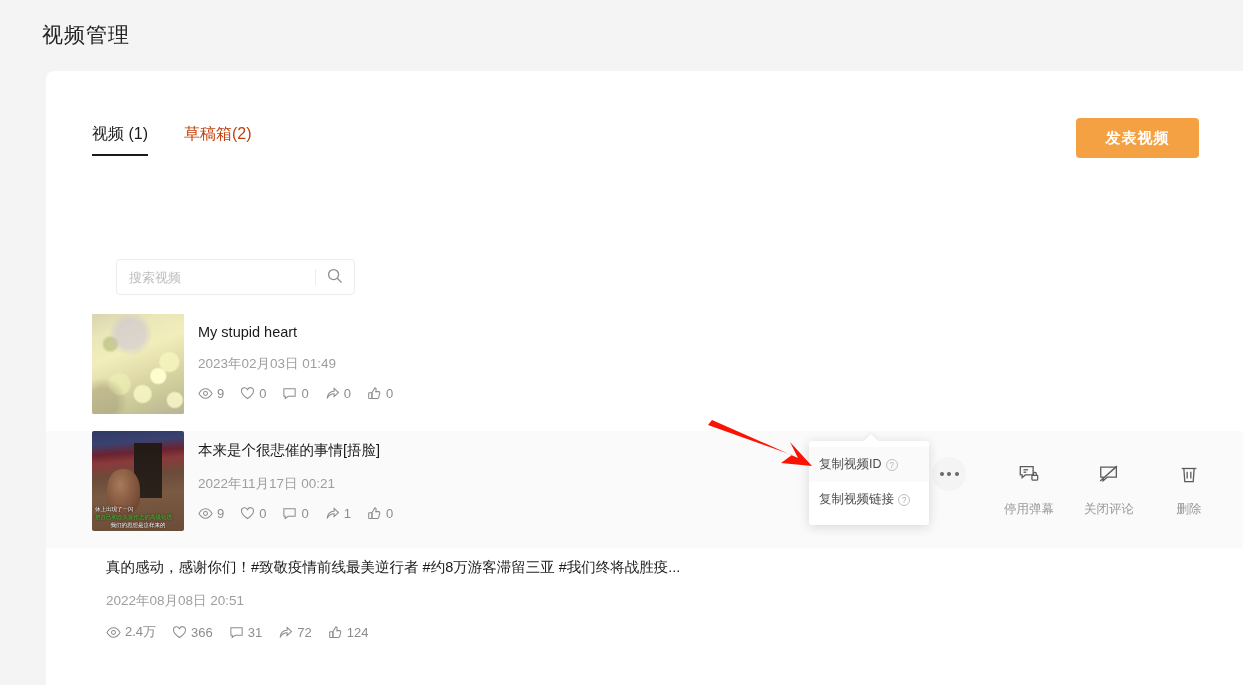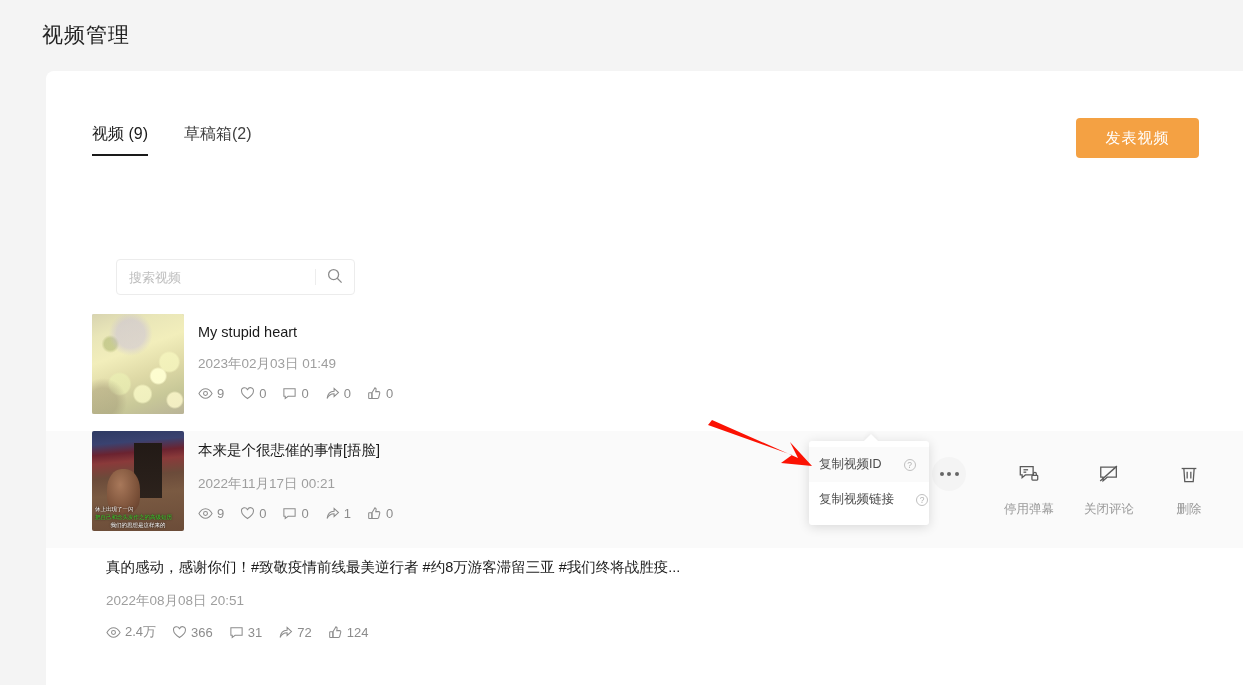--- a/index.html
+++ b/index.html
@@ -37,21 +37,21 @@
   
   .tabs-row {
     display: flex;
     align-items: flex-start;
     padding: 53px 0 0 46px;
     position: relative;
   }
   .tab {
     position: relative;
     font-size: 16px;
-    color: #404040;
+    color: #c2410c;
     margin-right: 36px;
     padding-bottom: 11px;
     cursor: pointer;
     white-space: nowrap;
   }
   .tab.active { color: #1a1a1a; }
   .tab.active::after {
     content: "";
     position: absolute;
     left: 0; bottom: 0;
@@ -276,21 +276,21 @@
     width: 10px; height: 10px;
     background: #fff;
     transform: rotate(45deg);
     box-shadow: -2px -2px 4px rgba(0,0,0,0.04);
   }
   .dd-item {
     position: relative;
     height: 35px;
     display: flex;
     align-items: center;
-    gap: 22px;
+    gap: 4px;
     padding: 0 8px 0 10px;
     font-size: 12.5px;
     color: #4a4a4a;
     cursor: pointer;
     white-space: nowrap;
   }
   .dd-item.first { background: #fafafa; }
   .q-mark {
     width: 12px; height: 12px;
     border: 1px solid #c0c0c0;
@@ -316,25 +316,25 @@
 
 <div id="app">
 
   <div class="page-header">
     <div class="page-title">视频管理</div>
   </div>
 
   <div class="card">
 
     <div class="tabs-row">
-      <div class="tab active">视频 (9)</div>
+      <div class="tab active">视频 (1)</div>
       <div class="tab">草稿箱(2)</div>
     </div>
 
-    <button class="publish-btn" style="background: rgb(244, 161, 67);">发表视频</button>
+    <button class="publish-btn" style="background: rgb(244, 161, 67); font-weight: bold;">发表视频</button>
 
     <div class="search-wrap">
       <input class="search-input" type="text" placeholder="搜索视频" style="">
       <div class="search-divider"></div>
       <button class="search-btn">
         <span>
           <svg width="16" height="16" viewBox="0 0 16 16" fill="none" stroke="#8c8c8c" stroke-width="1.3">
             <circle cx="6.6" cy="6.6" r="5"></circle>
               <line x1="10.3" y1="10.3" x2="14.6" y2="14.6"></line>
           </svg>

